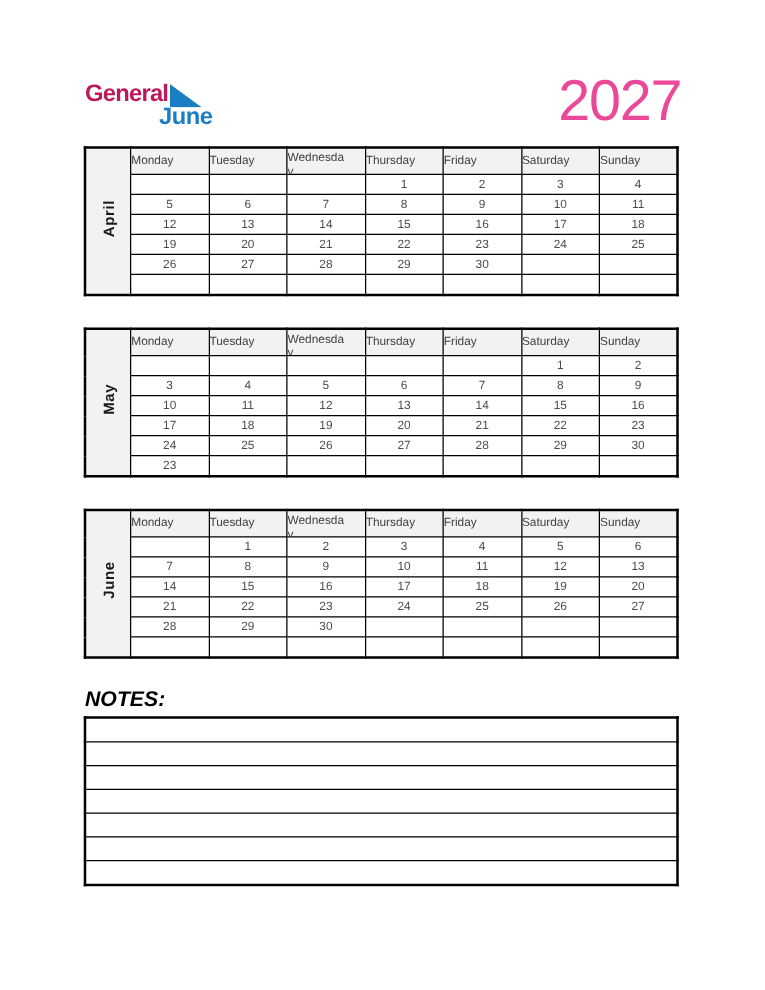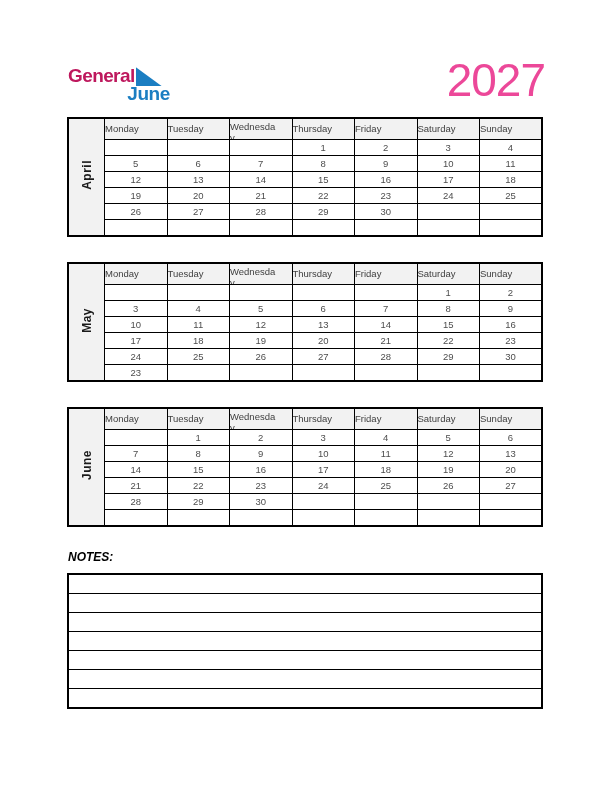--- a/index.html
+++ b/index.html
@@ -66,21 +66,21 @@
   }
 
   .day-cell {
     height:15px; text-align:center; vertical-align:middle;
     font-size:9.5px; color:var(--date-c,#4d4d4d); background:#fff;
   }
 
   
   .notes-label {
     position:absolute; left:68px; top:550px;
-    font-size:12px; font-weight:bold; font-style:italic; color:#000;
+    font-size:17px; font-weight:bold; font-style:italic; color:#000;
   }
   .notes-table {
     position:absolute; left:67px; top:573px; width:476px;
     border-collapse:collapse; border:2px solid var(--border-c,#000);
   }
   .notes-table td { border:1px solid var(--border-c,#000); height:18px; padding:0; }
 </style>
 </head>
 <body>
 

